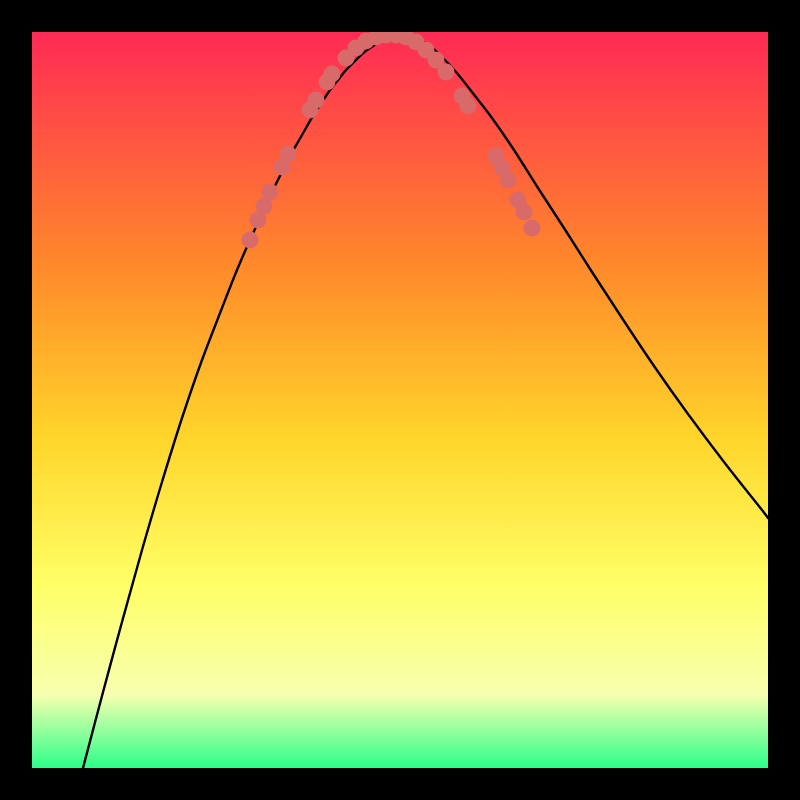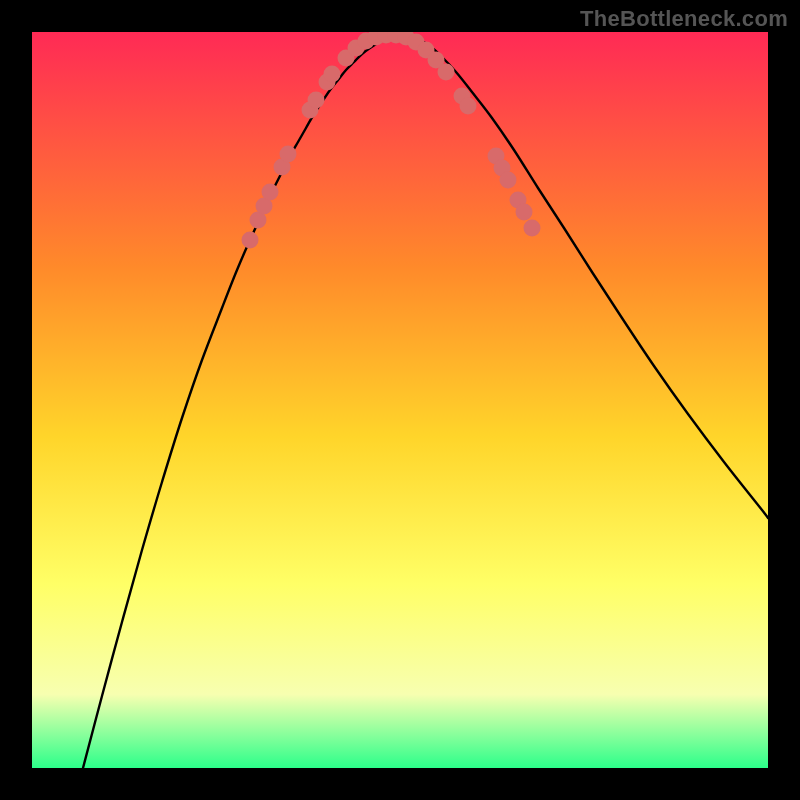--- a/index.html
+++ b/index.html
@@ -37,21 +37,20 @@
     letter-spacing: 0.3px;
     user-select: none;
   }
   svg { display: block; }
 </style>
 </head>
 <body>
 
 <div class="frame">
 
-  <div class="watermark">TheBottleneck.com</div>
 
   <div class="plot">
     <svg id="chart-svg" width="736" height="736" viewBox="0 0 736 736">
       <defs>
         <linearGradient id="bg-grad" x1="0" y1="0" x2="0" y2="1">
           <stop id="g0" offset="0%" stop-color="#ff2a55"></stop>
           <stop id="g1" offset="32%" stop-color="#ff8a2a"></stop>
           <stop id="g2" offset="55%" stop-color="#ffd52a"></stop>
           <stop id="g3" offset="75%" stop-color="#ffff66"></stop>
           <stop id="g4" offset="90%" stop-color="#f7ffb0"></stop>

